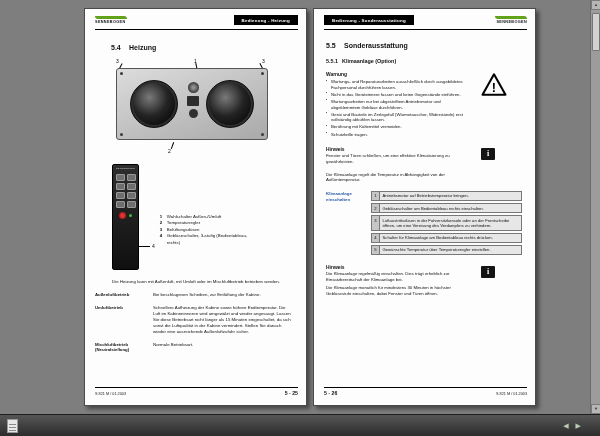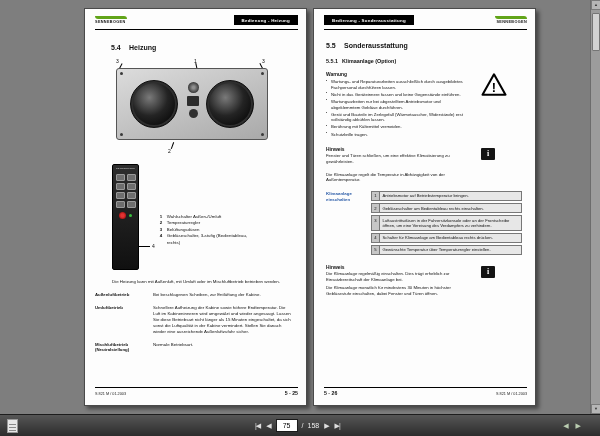--- a/index.html
+++ b/index.html
@@ -322,28 +322,19 @@
   </div>
 
   <div class="vscroll">
     <div class="vs-btn vs-up">▲</div>
     <div class="vs-thumb"></div>
     <div class="vs-btn vs-down">▼</div>
   </div>
 
   <div class="toolbar">
     <div class="doc-icon"></div>
-    <div class="tb-center">
-      <span class="tb-btn">|◀</span>
-      <span class="tb-btn">◀</span>
-      <input class="page-input" value="75" style="">
-      <span class="page-total">/</span>
-      <span class="page-total">158</span>
-      <span class="tb-btn">▶</span>
-      <span class="tb-btn">▶|</span>
-    </div>
     <div class="tb-right">
       <span class="tb-btn">◀</span>
       <span class="tb-btn">▶</span>
     </div>
   </div>
 
 </div>
 
 </body></html>

